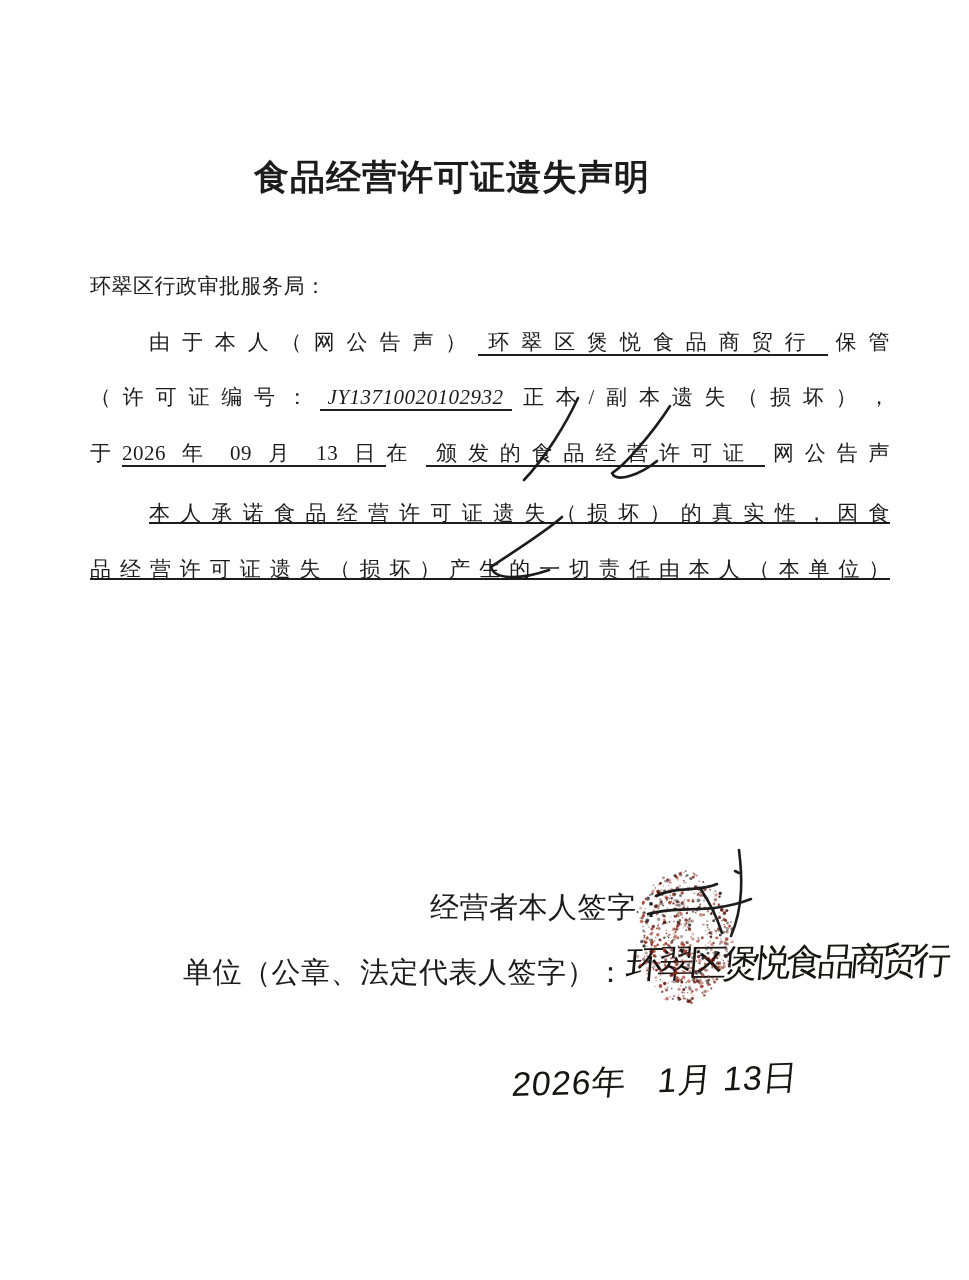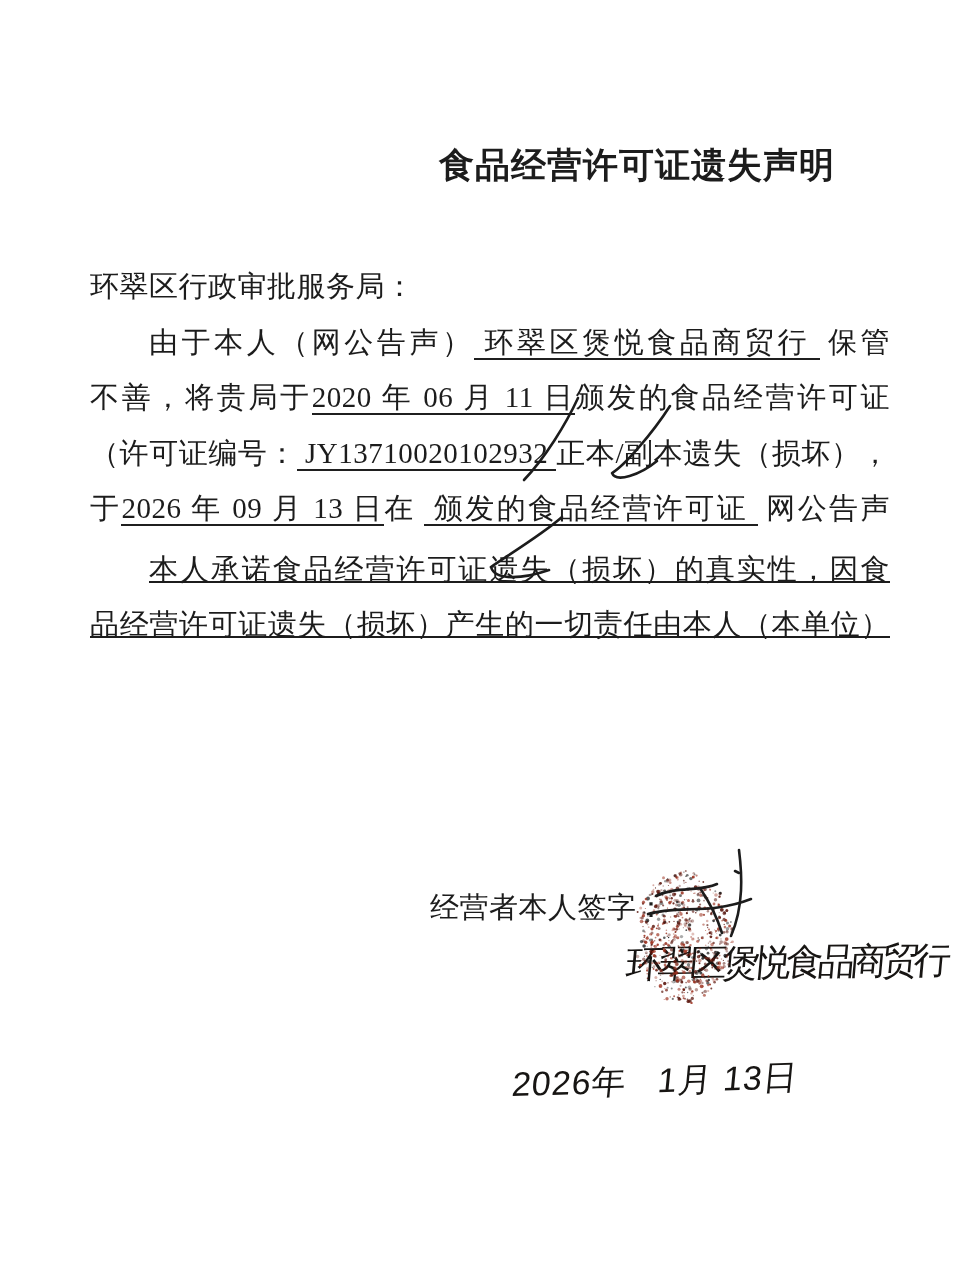--- a/index.html
+++ b/index.html
@@ -6,34 +6,34 @@
   .page{
     position:relative;
     width:969px;height:1280px;
     margin:0 auto;
     background:#ffffff;
     overflow:hidden;
     font-family:"Liberation Serif","DejaVu Serif",serif;
     color:#1c1c1c;
   }
   .title{
-    position:absolute;top:142px;left:45px;width:790px;margin:0;
-    text-align:right;
+    position:absolute;top:142px;left:45px;width:790px;margin:12px;
+    text-align:center;
     font-size:35px;font-weight:bold;letter-spacing:1px;
   }
   .doc-body{
     position:absolute;left:90px;top:259px;width:800px;
-    font-size:29px;letter-spacing:0.5px;line-height:55.5px;
+    font-size:21px;letter-spacing:0.5px;line-height:55.5px;
   }
   .line{min-height:55.5px;}
   .jfy{text-align:justify;text-align-last:justify;}
   .indent{text-indent:59px;}
   .p2{margin-top:5px;text-decoration:underline;}
   .u{border-bottom:2px solid #1f1f1f;}
-  .pad{padding:0 8px;}
+  .pad{padding:0 8px;font-style:italic;}
   .padw{padding:0 10px;}
   .gap{margin-left:8px;}
   .sig-operator{
     position:absolute;left:430px;top:880px;height:55px;line-height:55px;
     font-size:29px;letter-spacing:0.5px;
   }
   .sig-unit{
     position:absolute;left:183px;top:945px;height:55px;line-height:55px;
     font-size:29px;letter-spacing:0.5px;
   }
@@ -63,35 +63,35 @@
 
   <h1 class="title">食品经营许可证遗失声明</h1>
 
   <div class="doc-body">
     <div class="line">
       <span>环翠区行政审批服务局：</span>
     </div>
 
     <div class="line jfy indent"><span>由于本人（网公告声）</span><span class="u padw">环翠区煲悦食品商贸行</span><span class="gap">保管</span></div>
 
-    <div class="line jfy"><span>不善，将贵局于</span><span class="u">2020 年 06 月 11 日</span><span>颁发的食品经营许可证</span></div>
 
     <div class="line jfy"><span>（许可证编号：</span><span class="u pad">JY13710020102932</span><span>正本/副本遗失（损坏），</span></div>
 
     <div class="line jfy"><span>于</span><span class="u">2026 年 09 月 13 日</span><span>在</span><span class="u padw gap">颁发的食品经营许可证</span><span class="gap">网公告声</span></div>
 
 
     <div class="p2">
       <div class="line jfy indent"><span>本人承诺食品经营许可证遗失（损坏）的真实性，因食</span></div>
       <div class="line jfy"><span>品经营许可证遗失（损坏）产生的一切责任由本人（本单位）</span></div>
     </div>
   </div>
 
   <div class="sig-operator">经营者本人签字：</div>
 
+  <div class="sig-unit">单位（公章、法定代表人签字）：</div>
 
   <div class="hand hand-name">环翠区煲悦食品商贸行</div>
 
   <div class="hand hand-date">2026年   1月 13日</div>
 
   <svg class="overlay" width="969" height="1280" viewBox="0 0 969 1280" xmlns="http://www.w3.org/2000/svg">
     <g id="fp-group">
         <circle cx="661.1" cy="912.0" r="0.7" fill="#9b2f1d" opacity="0.46"></circle>
         <circle cx="652.8" cy="891.9" r="1.7" fill="#9b2f1d" opacity="0.48"></circle>
         <circle cx="696.1" cy="981.9" r="0.5" fill="#9b2f1d" opacity="0.80"></circle>

